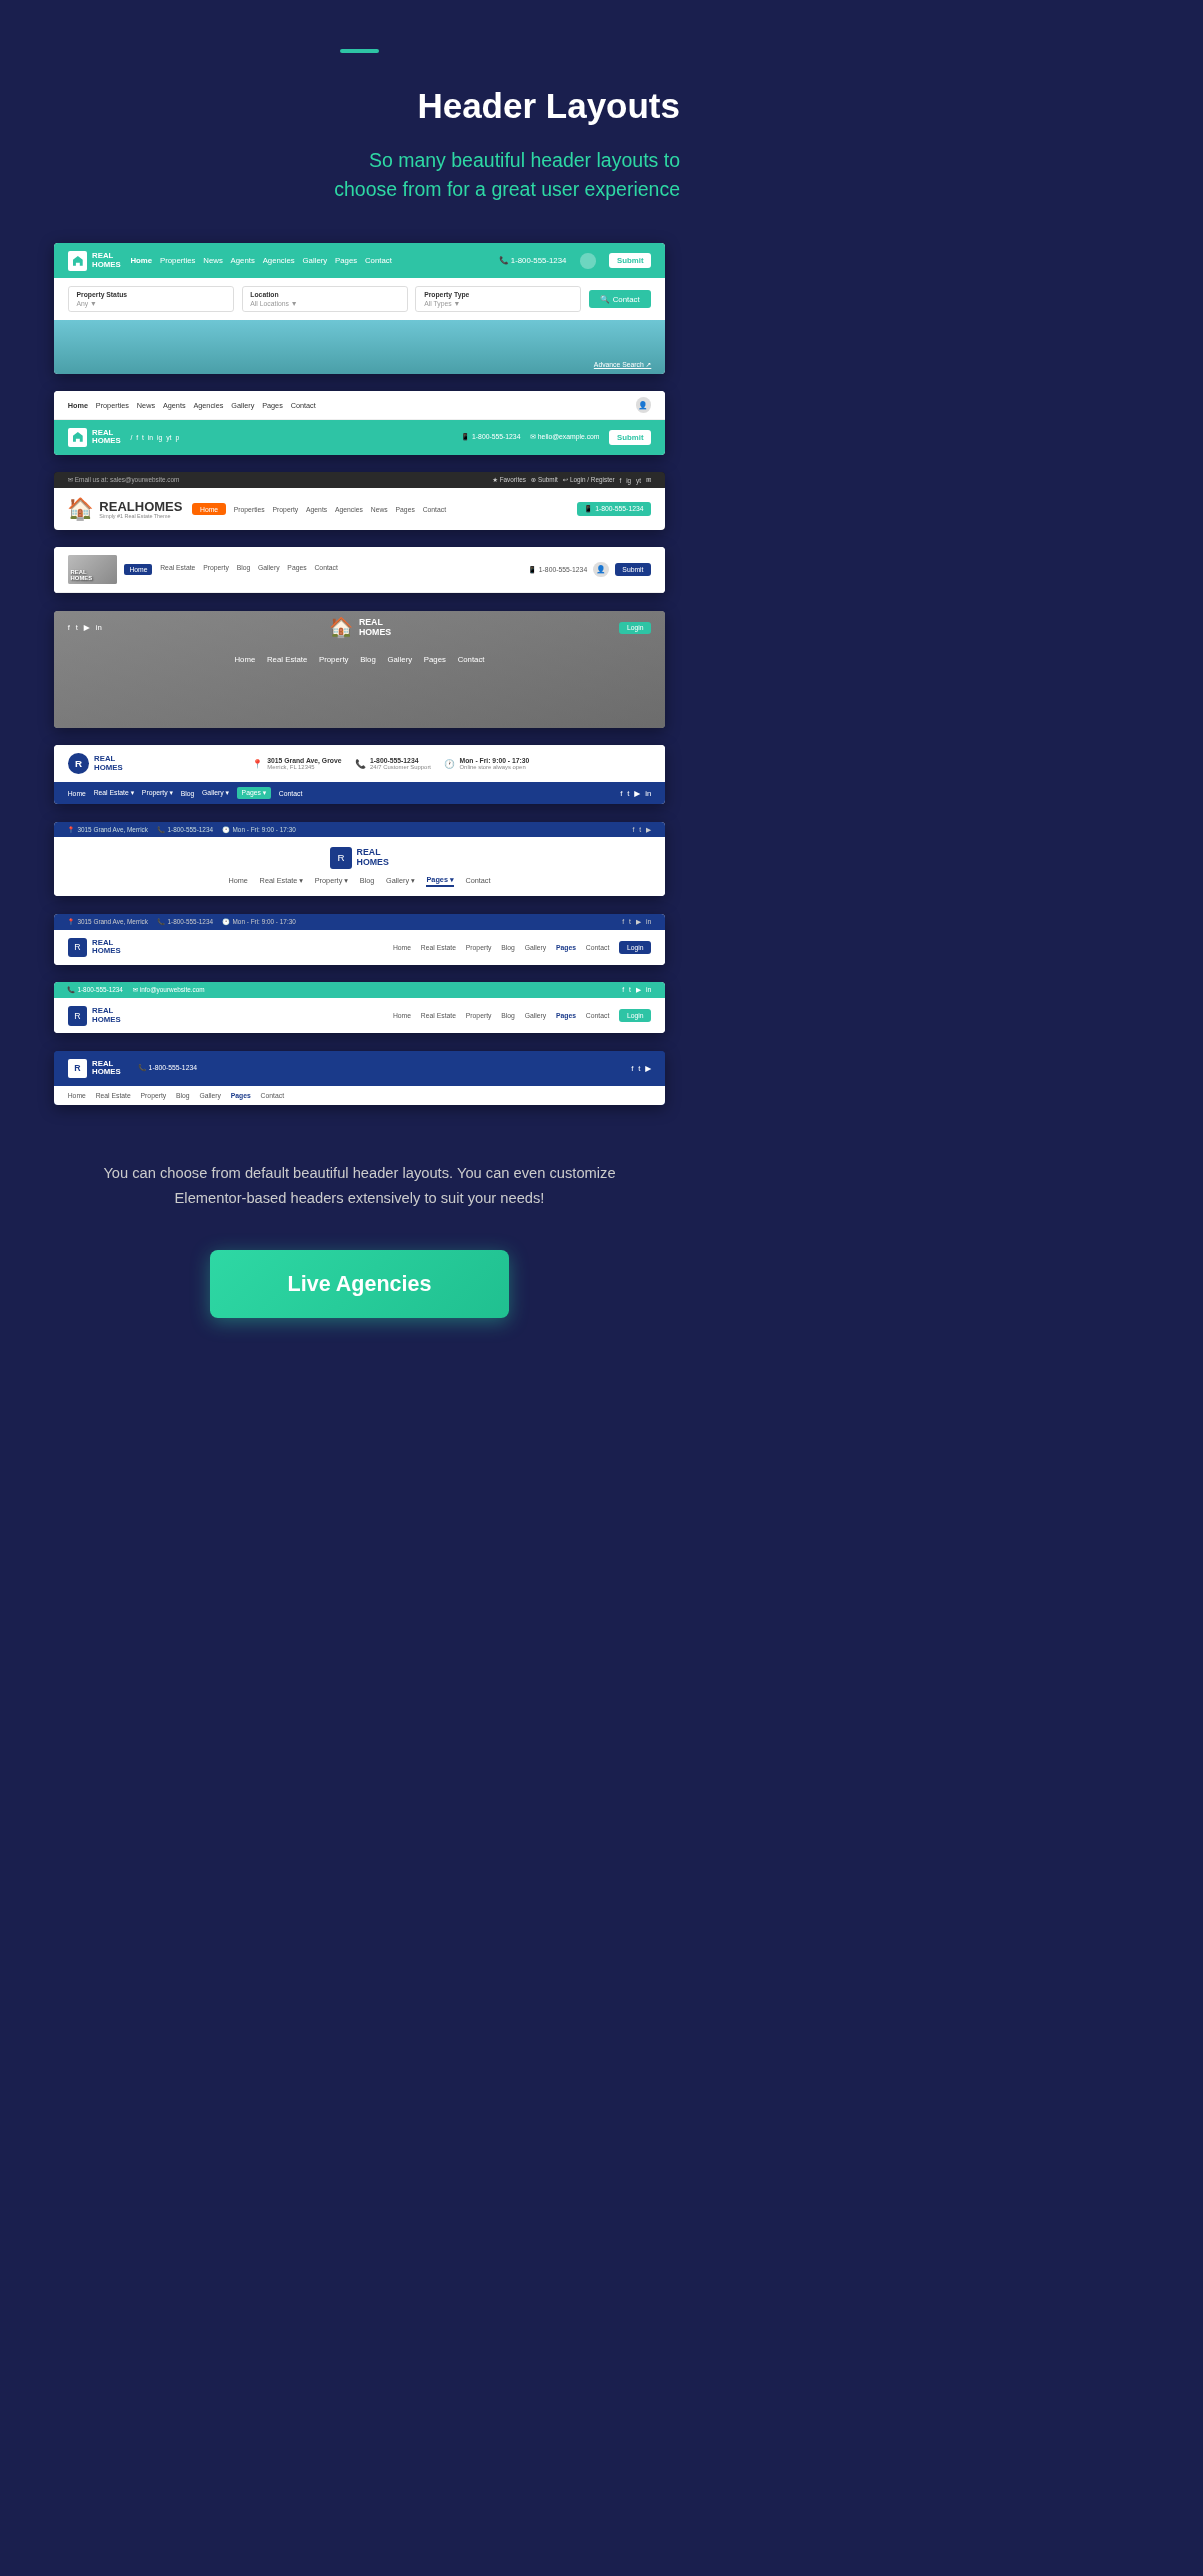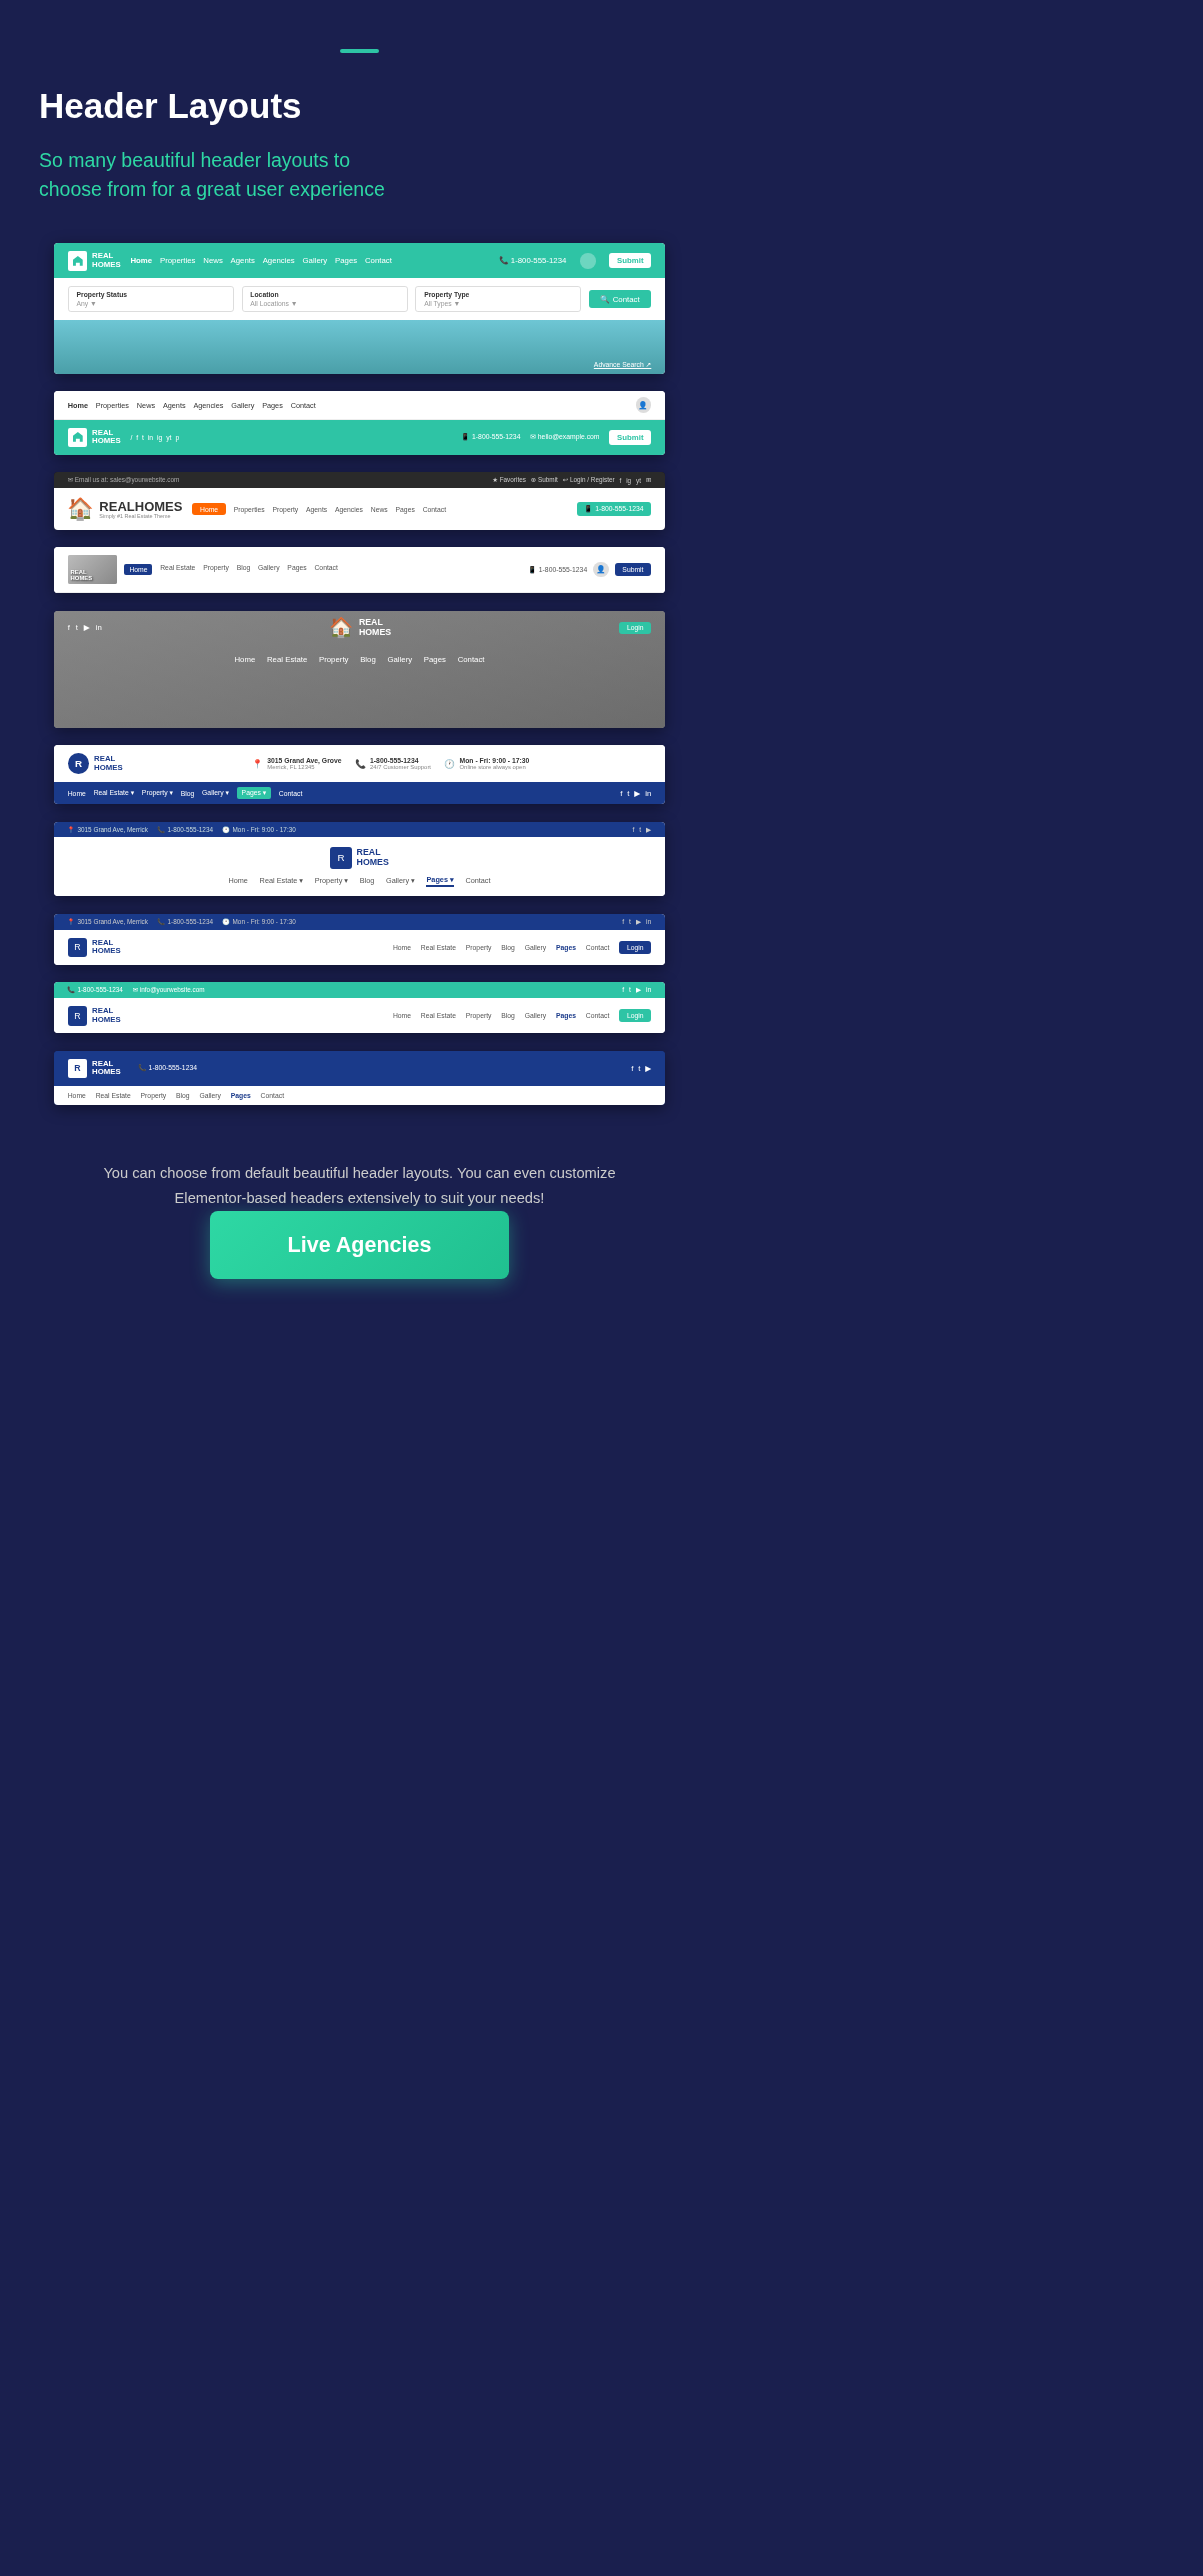--- a/index.html
+++ b/index.html
@@ -11,21 +11,21 @@
     }
 
     .page-wrapper {
       width: 719px;
       background: #1a1f4e;
       padding: 39px 0 59px 0;
     }
 
     
     .header-section {
-      text-align: left;
+      text-align: right;
       padding: 19.5px 39px 39px;
     }
     .main-title {
       color: #ffffff;
       font-size: 35px;
       font-weight: bold;
       margin-bottom: 19.5px;
     }
     .subtitle {
       color: #2ed8a4;
@@ -777,20 +777,21 @@
 
     
     .bottom-section {
       text-align: center;
       padding: 39px 78px 19.5px;
     }
     .bottom-text {
       color: #ccc;
       font-size: 14.7px;
       line-height: 1.7;
+      margin-bottom: 39px;
     }
     .live-preview-btn {
       background: linear-gradient(135deg, #2ed8a4, #20c090);
       color: #fff;
       font-size: 21.5px;
       font-weight: bold;
       padding: 21.5px 78px;
       border-radius: 7.8px;
       border: none;
       cursor: pointer;

